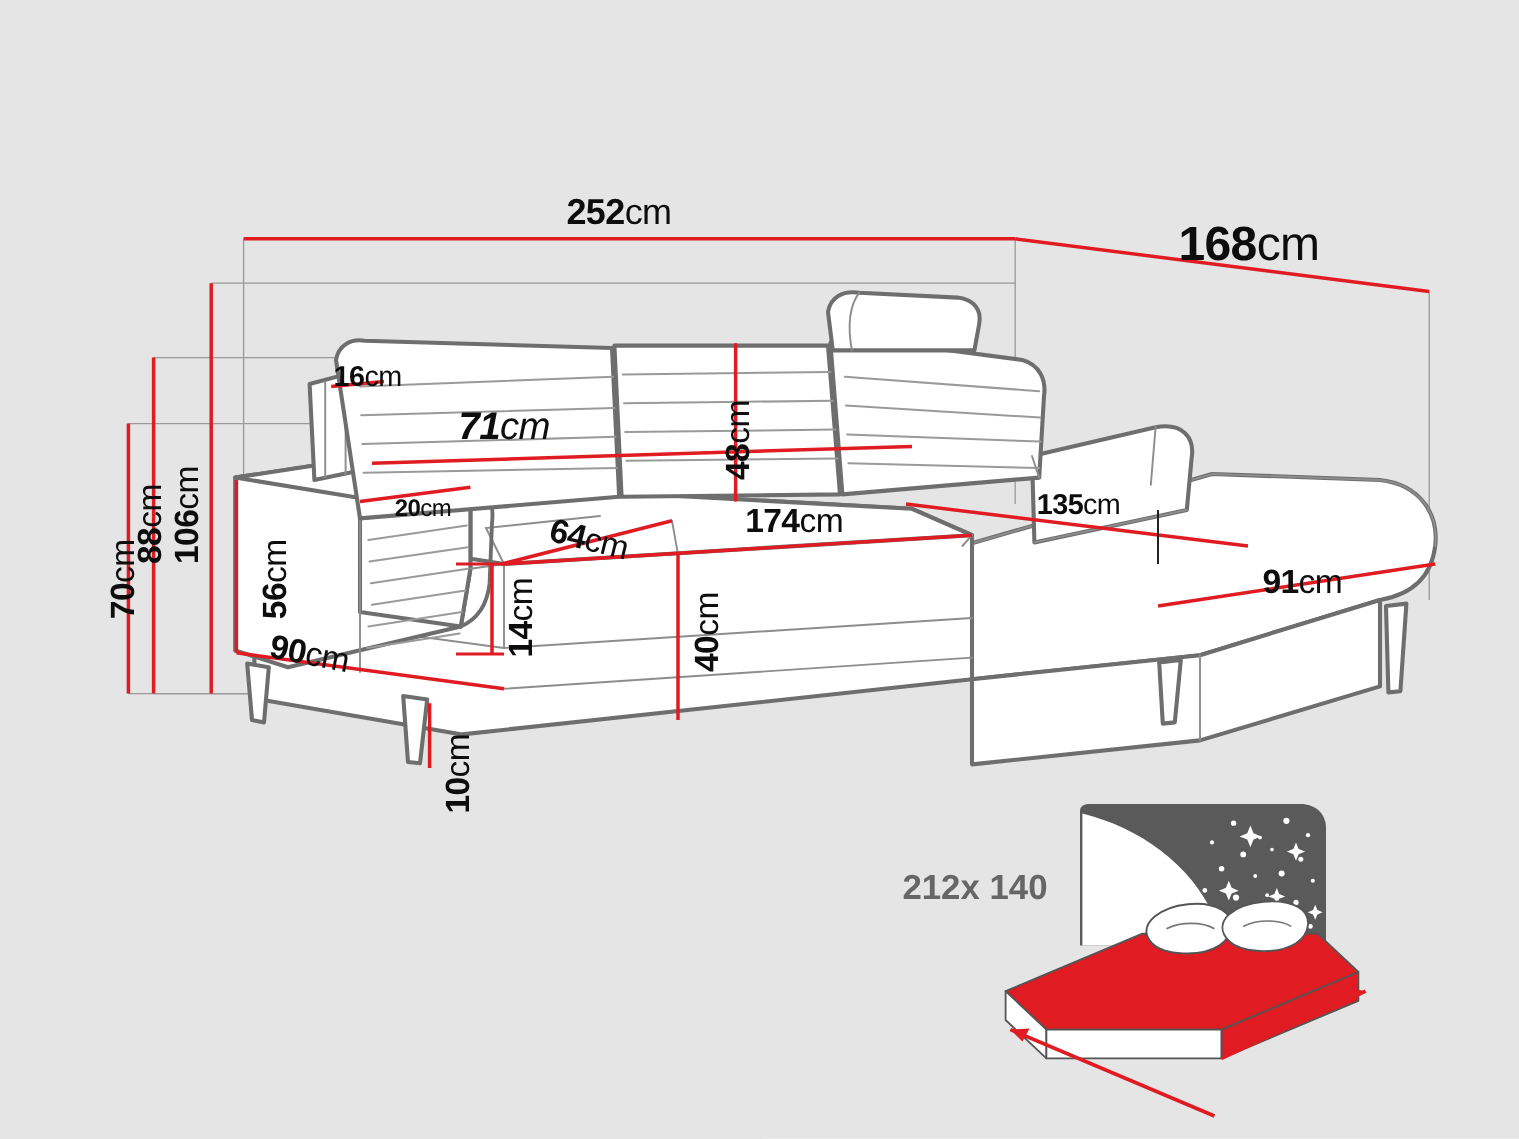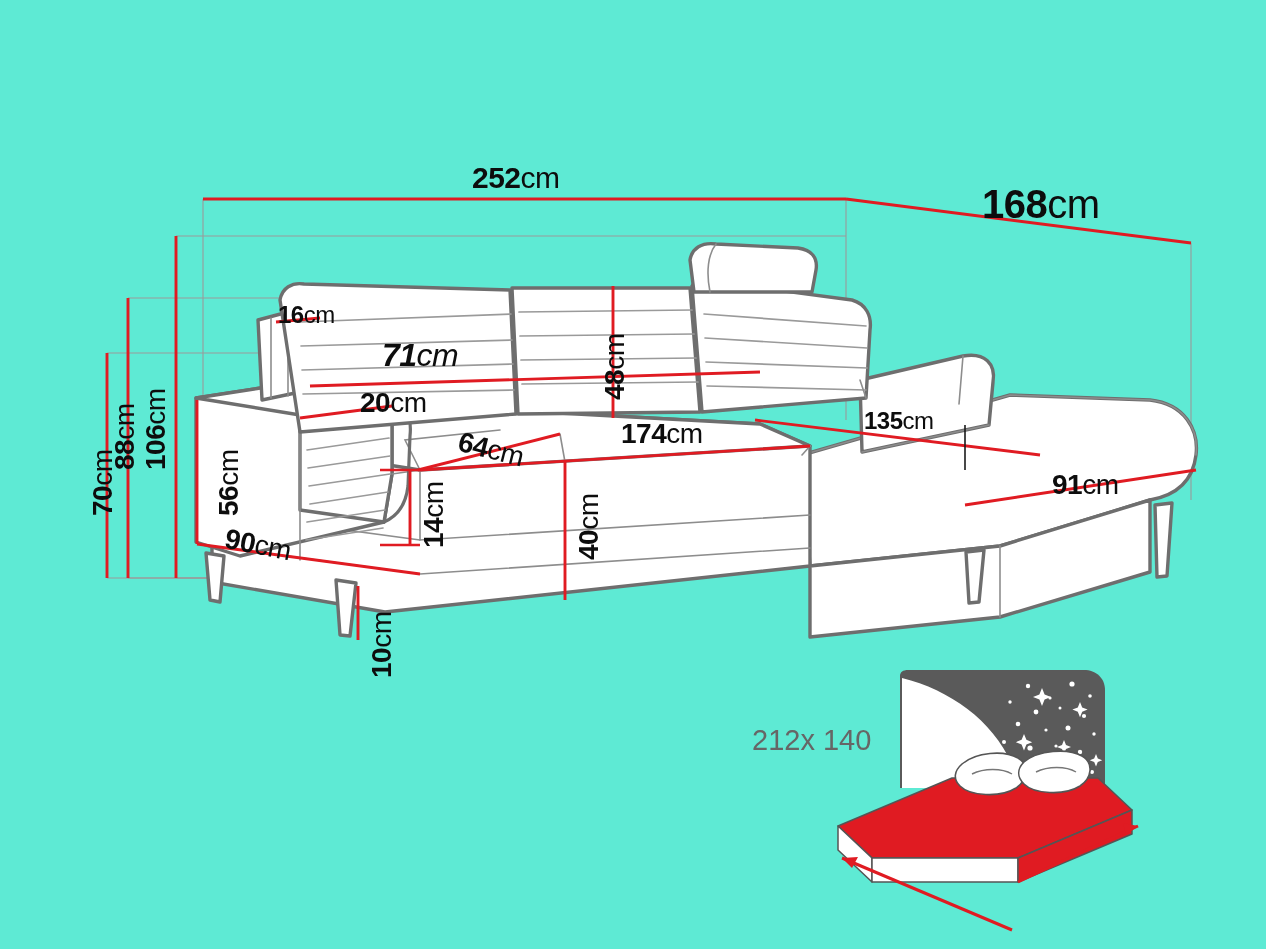--- a/index.html
+++ b/index.html
@@ -12,21 +12,21 @@
     width: 1266px;
     height: 949px;
     font-family: "Liberation Sans", sans-serif;
     overflow: hidden;
     position: relative;
   }
   #stage {
     position: relative;
     width: 1266px;
     height: 949px;
-    background: #5eead4;
+    background: #e5e5e5;
   }
   #stage > svg.layer {
     position: absolute;
     left: 0;
     top: 0;
     width: 1266px;
     height: 949px;
   }
   
   .dim {
@@ -41,21 +41,21 @@
     letter-spacing: -0.5px;
   }
   .dim .unit {
     font-weight: normal;
     letter-spacing: -0.5px;
   }
   .rot90 { transform: rotate(-90deg); transform-origin: left top; }
   .bedsize {
     position: absolute;
     color: #666666;
-    font-weight: normal;
+    font-weight: bold;
     font-size: 29px;
     letter-spacing: 0px;
     white-space: nowrap;
     user-select: none;
   }
 </style>
 </head>
 <body>
 
 <div id="stage">
@@ -326,21 +326,21 @@
   </div>
 
   <div class="dim" style="left:278px; top:303px; font-size:24px;">
     <span class="num">16</span><span class="unit">cm</span>
   </div>
 
   <div class="dim" style="left:382px; top:339px; font-size:32px;font-style:italic;">
     <span class="num">71</span><span class="unit">cm</span>
   </div>
 
-  <div class="dim" style="left:329px; top:389px; font-size:28px;margin-left:31px;">
+  <div class="dim" style="left:329px; top:414px; font-size:20px;">
     <span class="num">20</span><span class="unit">cm</span>
   </div>
 
   <div class="dim rot90" style="left:601px; top:400px; font-size:28px;">
     <span class="num">48</span><span class="unit">cm</span>
   </div>
 
   <div class="dim" style="left:462px; top:428px; font-size:28px; transform:rotate(14deg); transform-origin:left top;">
     <span class="num">64</span><span class="unit">cm</span>
   </div>

